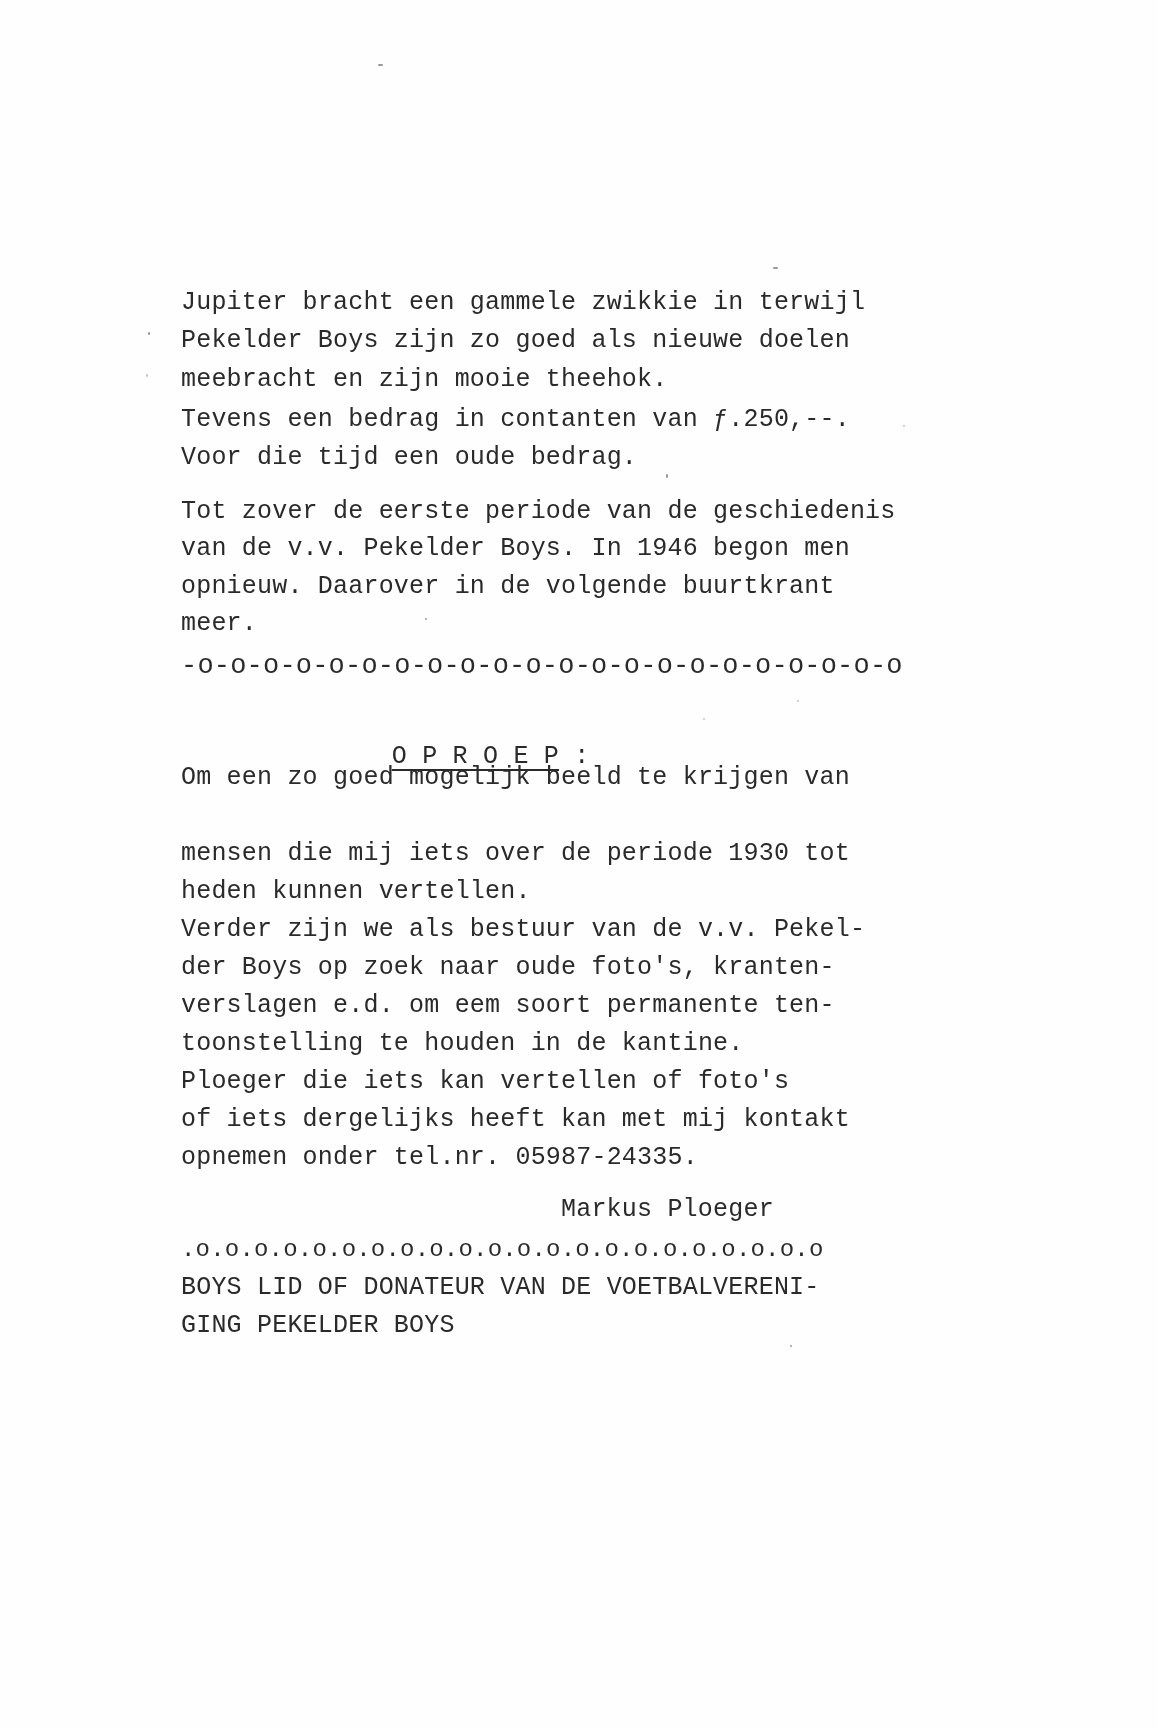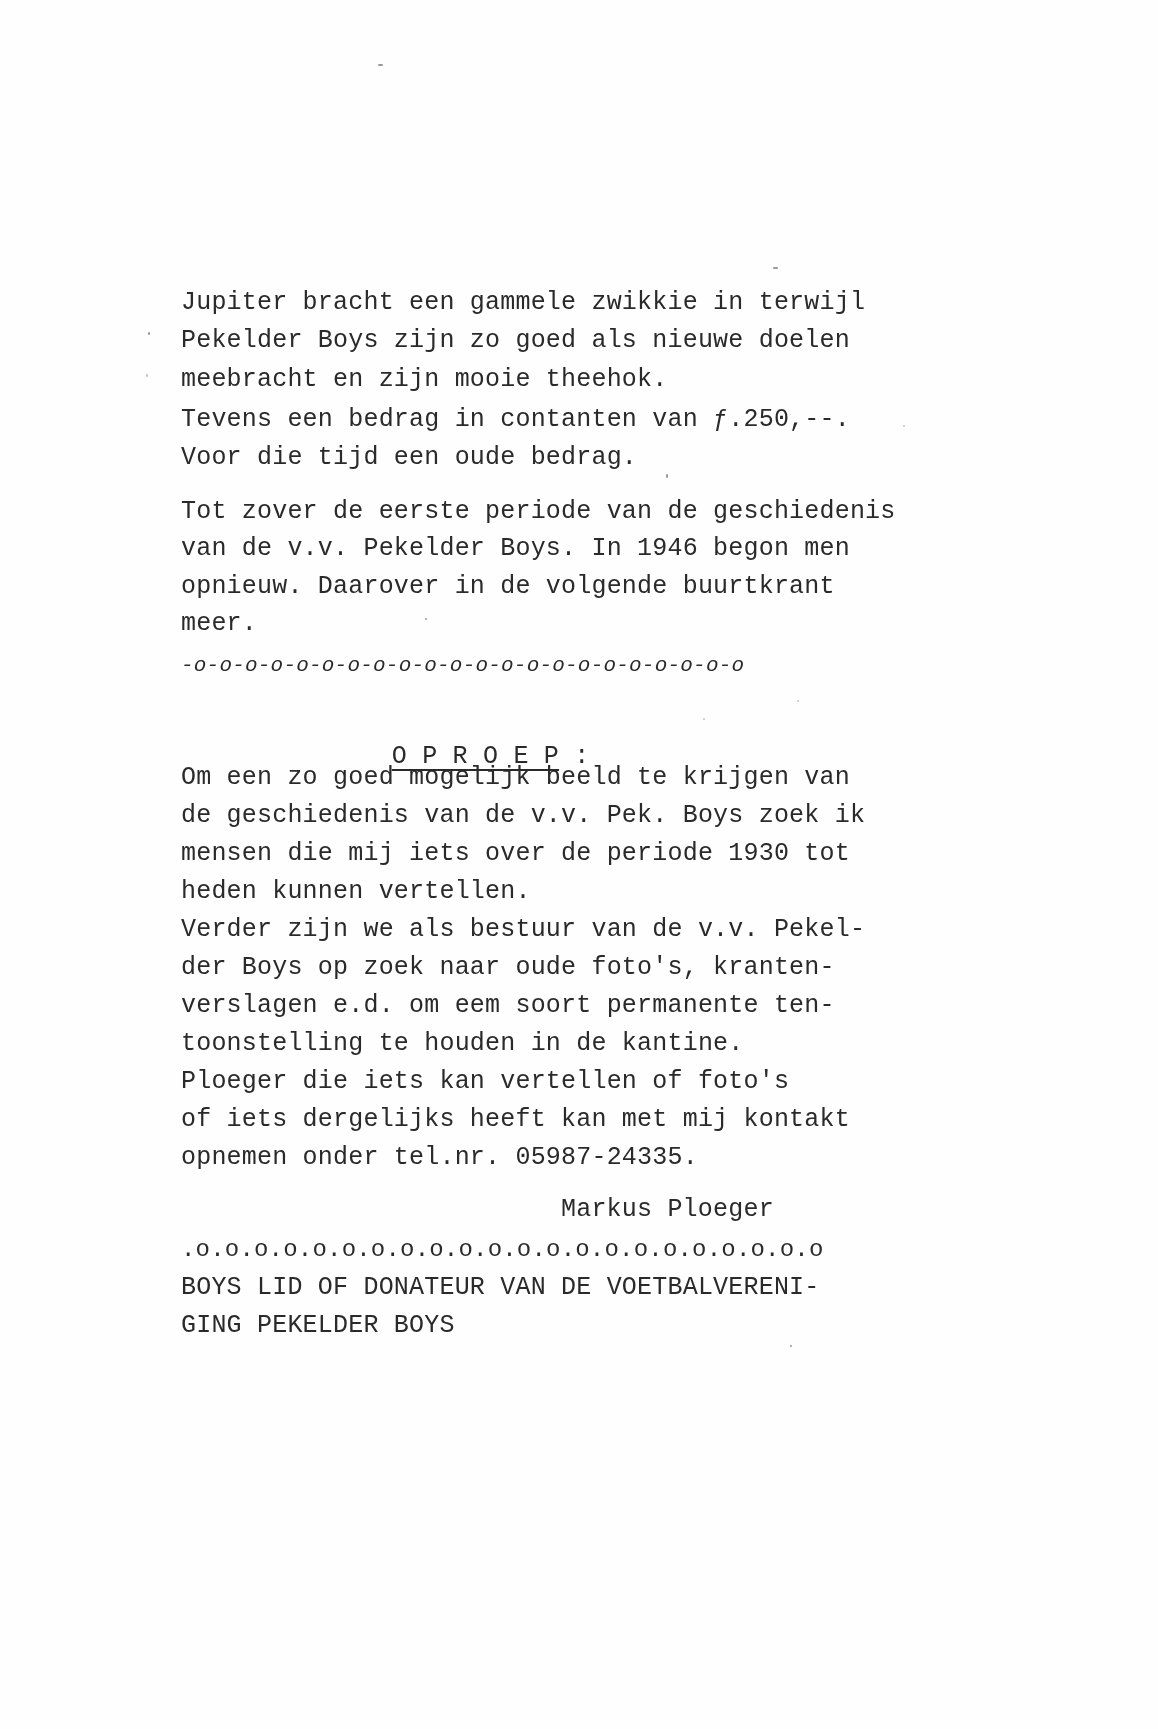--- a/index.html
+++ b/index.html
@@ -55,28 +55,27 @@
   <div class="line" style="top:341px">Pekelder Boys zijn zo goed als nieuwe doelen</div>
   <div class="line" style="top:380px">meebracht en zijn mooie theehok.</div>
   <div class="line" style="top:420px">Tevens een bedrag in contanten van ƒ.250,--.</div>
   <div class="line" style="top:458px">Voor die tijd een oude bedrag.</div>
 
   <div class="line" style="top:512px">Tot zover de eerste periode van de geschiedenis</div>
   <div class="line" style="top:549px">van de v.v. Pekelder Boys. In 1946 begon men</div>
   <div class="line" style="top:587px">opnieuw. Daarover in de volgende buurtkrant</div>
   <div class="line" style="top:624px">meer.</div>
 
-  <div class="line" style="top:666px; font-size:21px;font-style:italic;">-o-o-o-o-o-o-o-o-o-o-o-o-o-o-o-o-o-o-o-o-o-o</div>
+  <div class="line" style="top:666px; font-size:27px;">-o-o-o-o-o-o-o-o-o-o-o-o-o-o-o-o-o-o-o-o-o-o</div>
 
   <div class="line" style="top:727px; left:331px;">
     <span class="heading">O P R O E P</span><span class="heading-colon"> :</span>
   </div>
 
   <div class="line" style="top:778px">Om een zo goed mogelijk beeld te krijgen van</div>
-  <div class="line" style="top:816px">de geschiedenis van de v.v. Pek. Boys zoek ik</div>
   <div class="line" style="top:854px">mensen die mij iets over de periode 1930 tot</div>
   <div class="line" style="top:892px">heden kunnen vertellen.</div>
   <div class="line" style="top:930px">Verder zijn we als bestuur van de v.v. Pekel-</div>
   <div class="line" style="top:968px">der Boys op zoek naar oude foto's, kranten-</div>
   <div class="line" style="top:1006px">verslagen e.d. om eem soort permanente ten-</div>
   <div class="line" style="top:1044px">toonstelling te houden in de kantine.</div>
   <div class="line" style="top:1082px">Ploeger die iets kan vertellen of foto's</div>
   <div class="line" style="top:1120px">of iets dergelijks heeft kan met mij kontakt</div>
   <div class="line" style="top:1158px">opnemen onder tel.nr. 05987-24335.</div>
 

